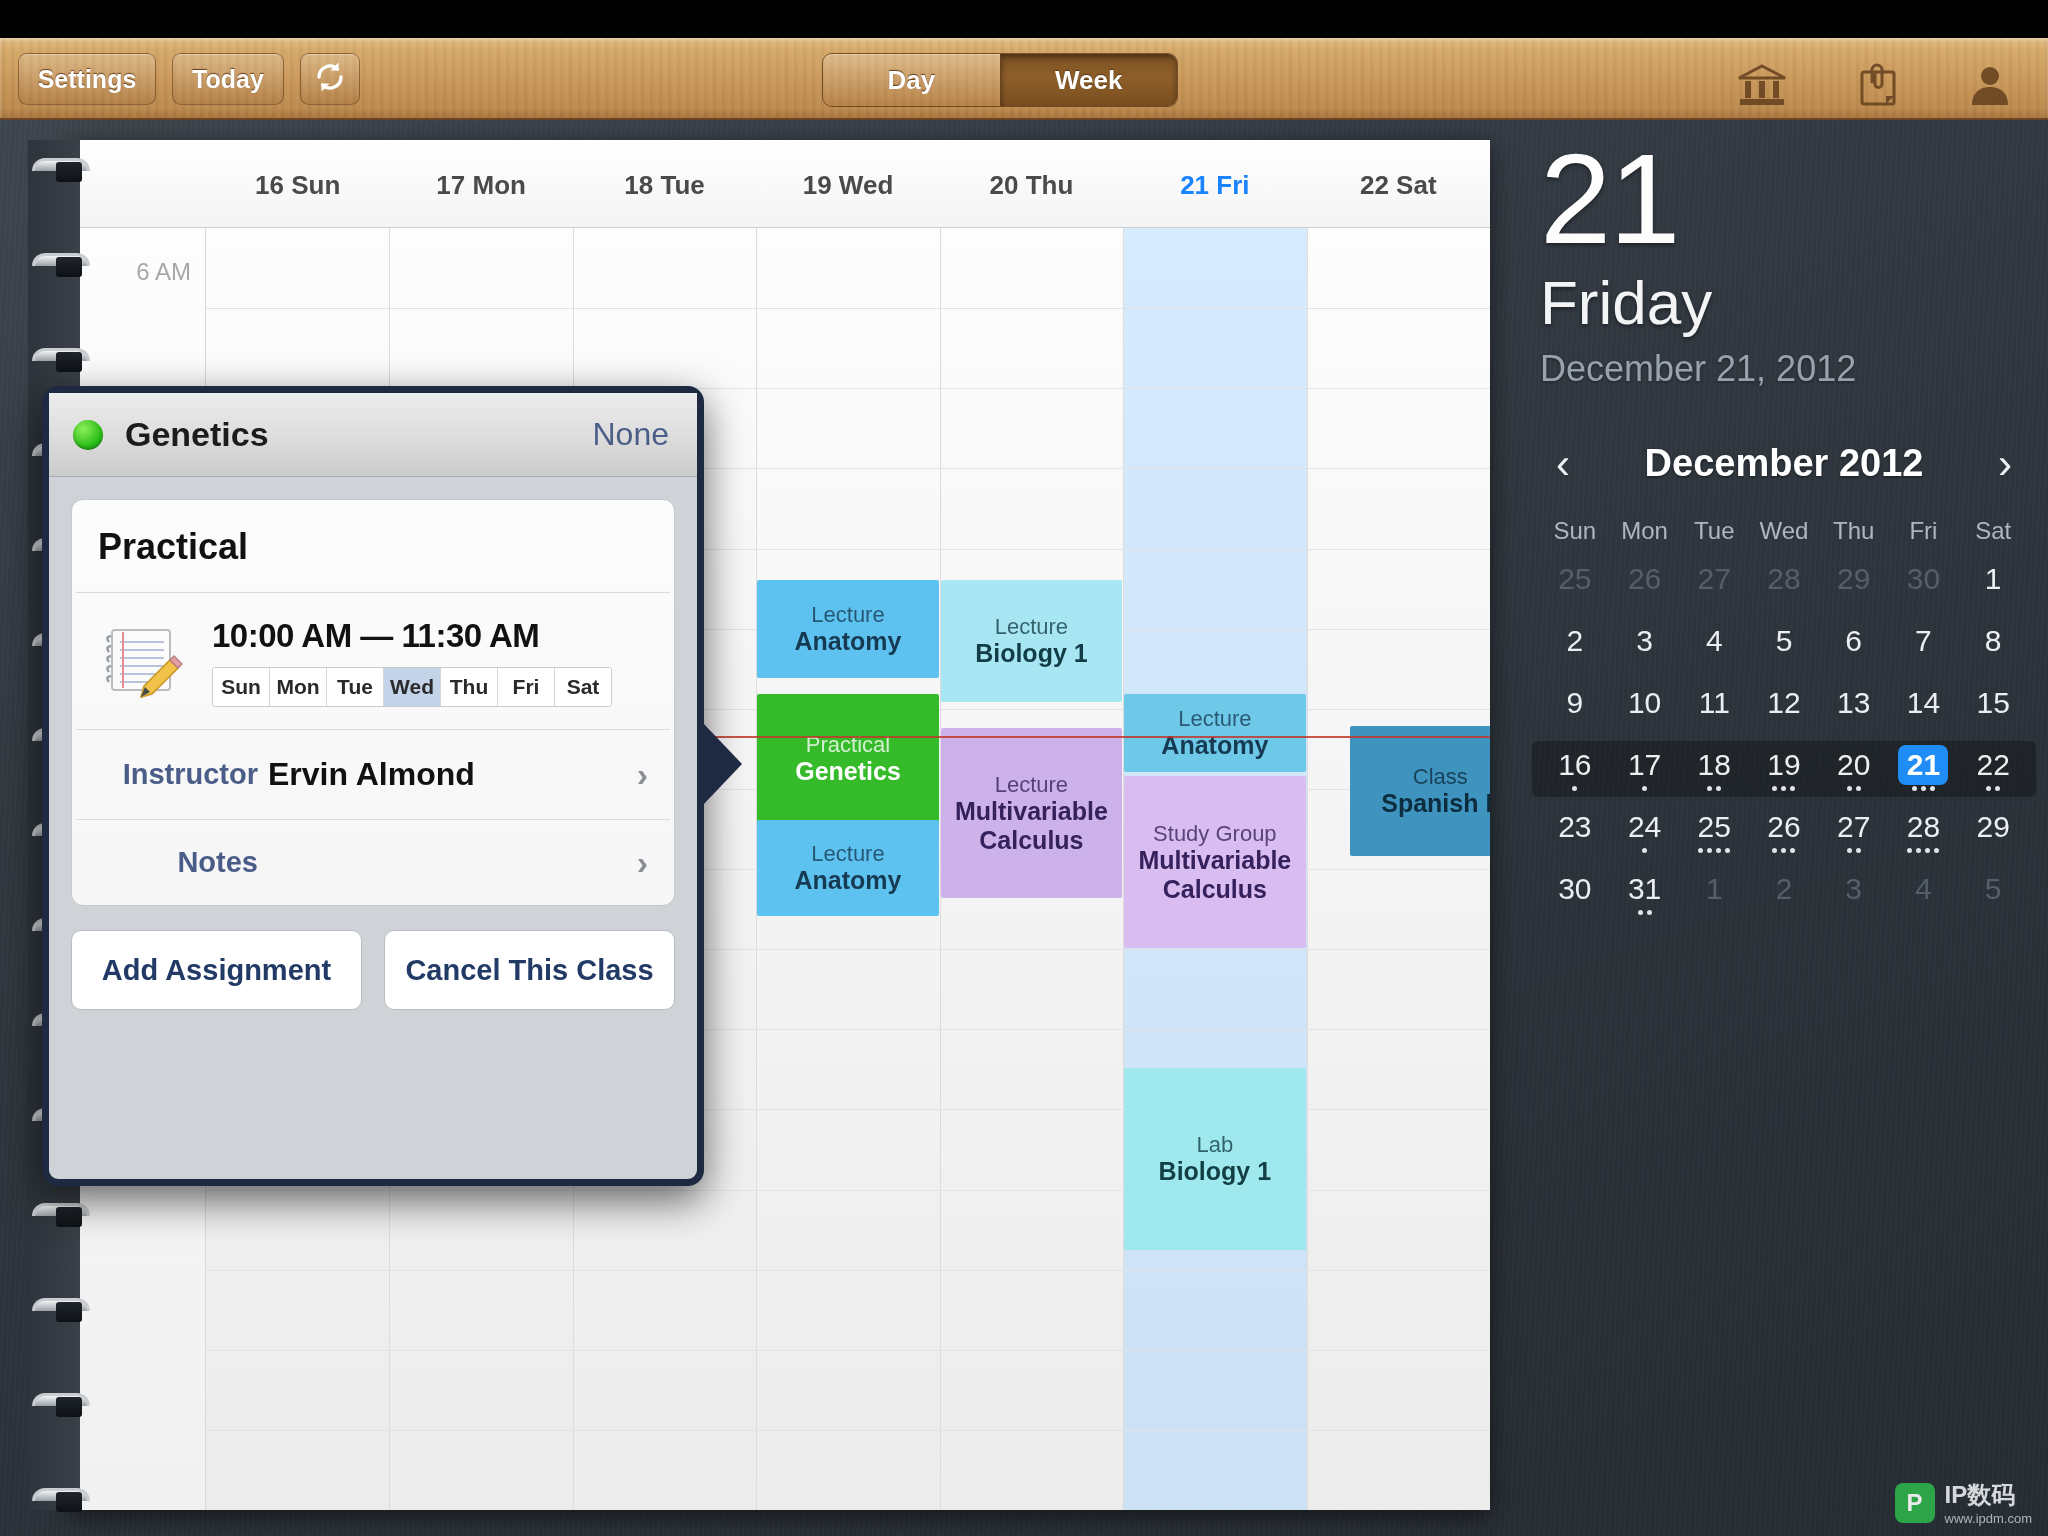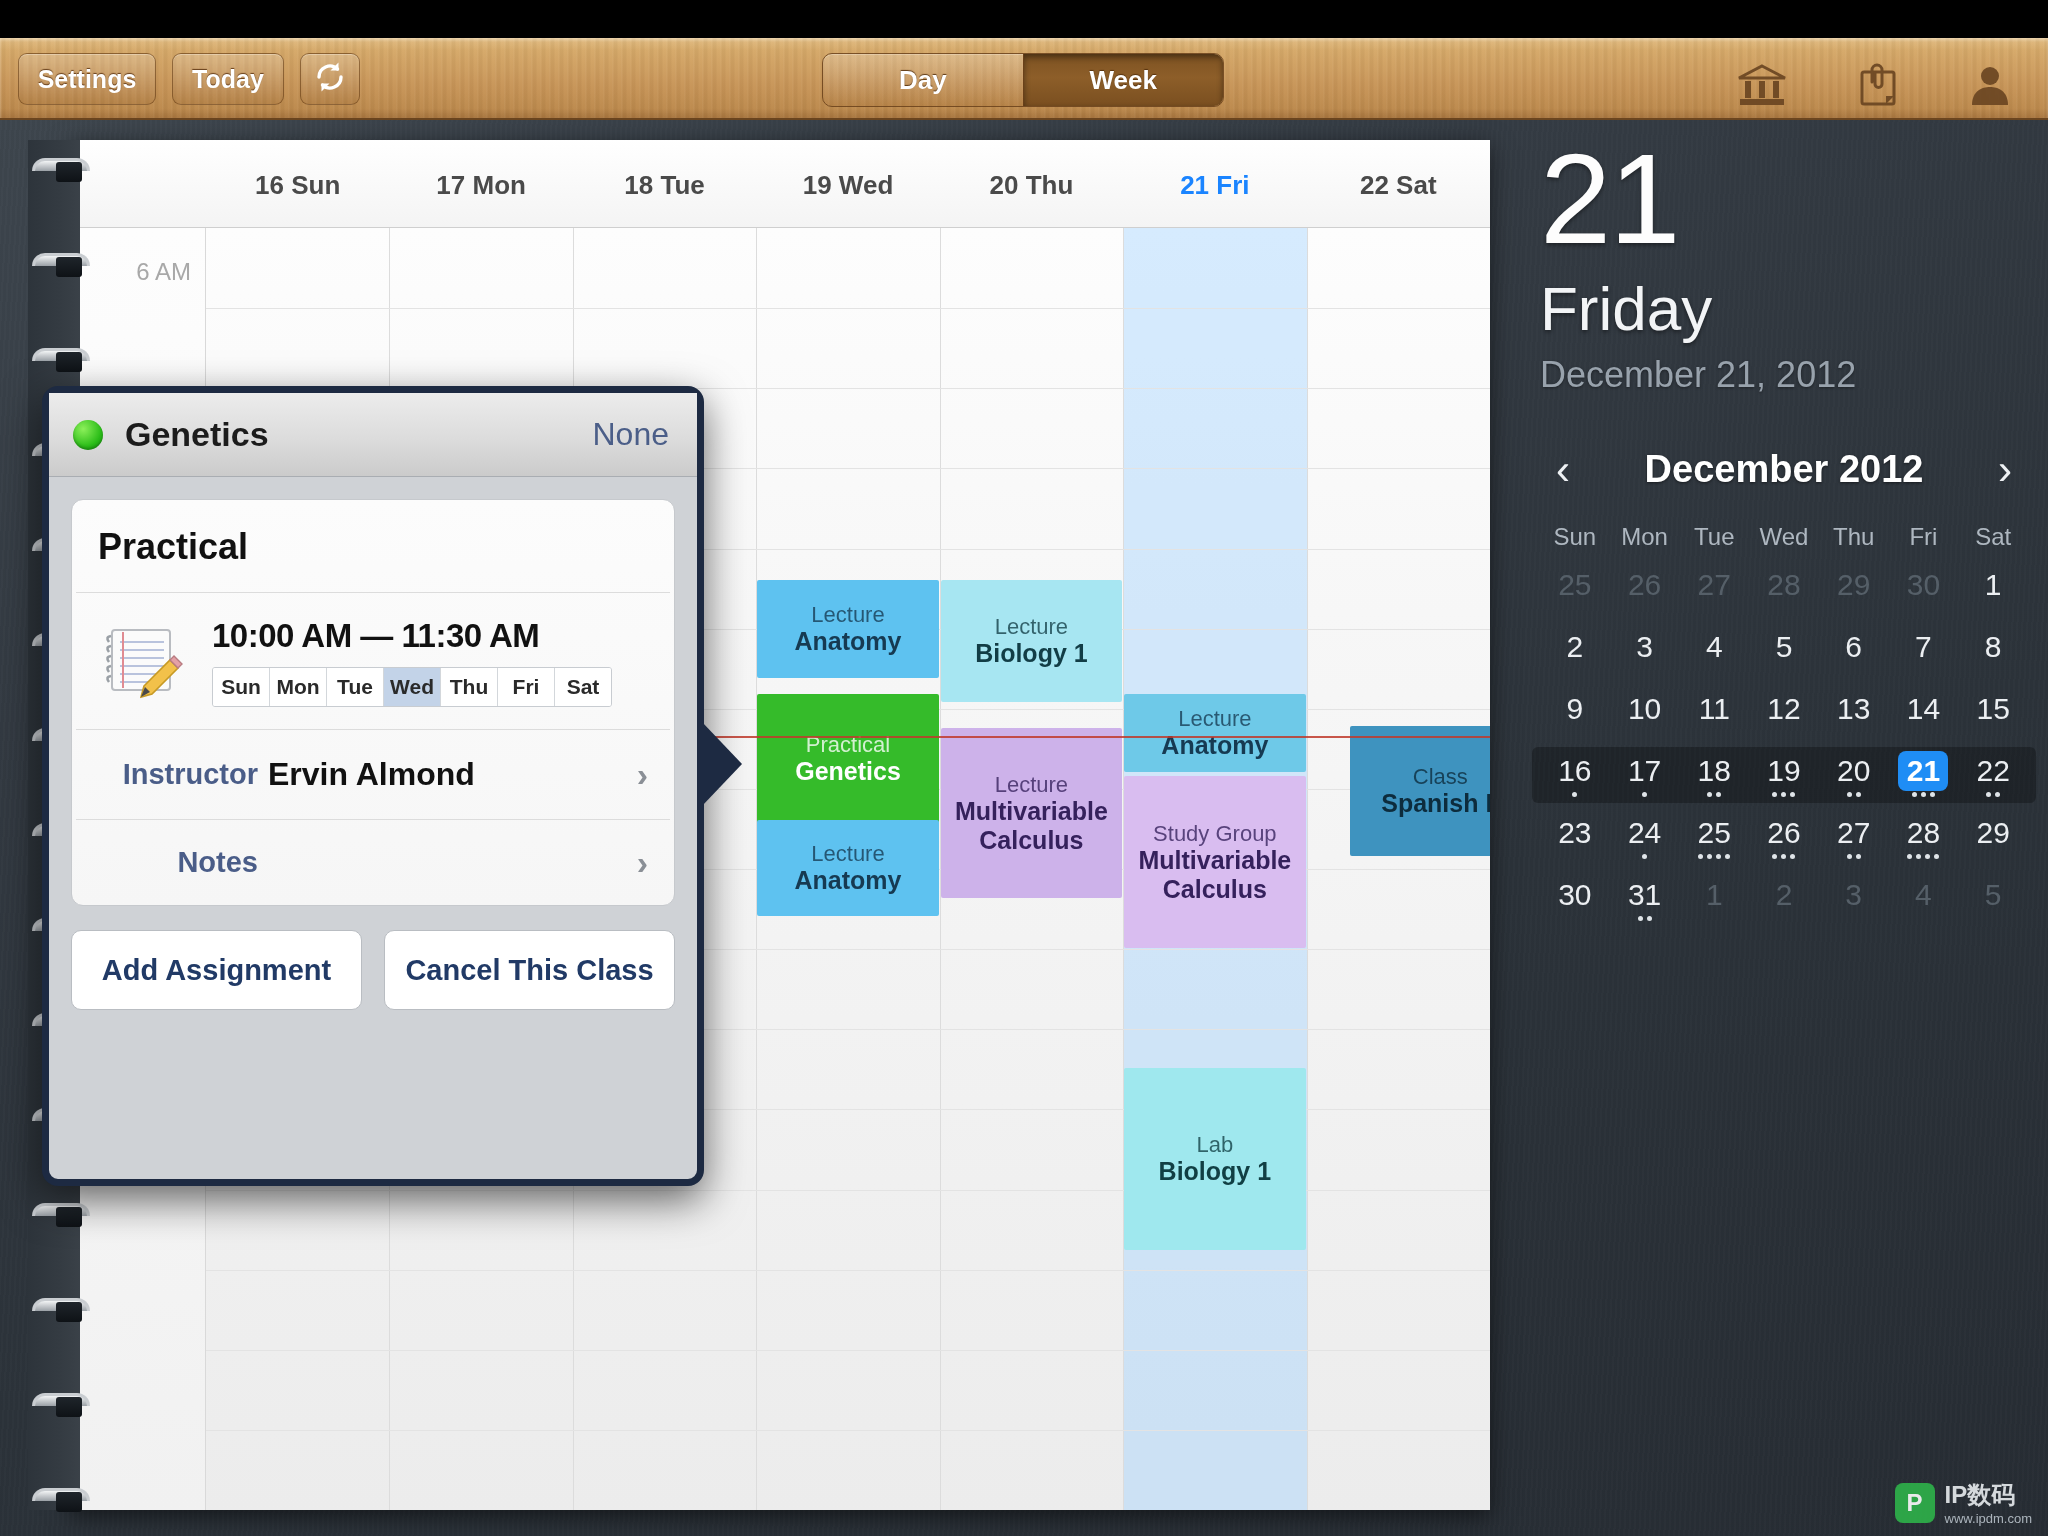--- a/index.html
+++ b/index.html
@@ -53,21 +53,21 @@
     text-shadow: 0 -1px 1px rgba(90,50,15,0.9);
     box-shadow: inset 0 1px 0 rgba(255,255,255,0.3);
     cursor: pointer; user-select: none;
   }
   #btn-settings { left: 18px; width: 138px; }
   #btn-today { left: 172px; width: 112px; }
   #btn-sync { left: 300px; width: 60px; }
   .refresh-icon { color: #fff; font-size: 30px; font-weight: bold; line-height: 1; }
 
   .segmented {
-    position: absolute; top: 15px; left: 822px; width: 402px; height: 54px;
+    position: absolute; top: 15px; left: 822px; width: 356px; height: 54px;
     border: 1px solid rgba(99,59,22,0.8); border-radius: 10px; overflow: hidden;
     display: flex; box-shadow: inset 0 1px 0 rgba(255,255,255,0.25);
   }
   .seg {
     flex: 1; display: flex; align-items: center; justify-content: center;
     font-size: 26px; font-weight: bold; color: #fff;
     text-shadow: 0 -1px 1px rgba(80,45,12,0.9); cursor: pointer; user-select: none;
     background: linear-gradient(180deg, rgba(255,255,255,0.22), rgba(150,95,40,0.18));
   }
   .seg + .seg { border-left: 1px solid rgba(99,59,22,0.8); }
@@ -158,21 +158,21 @@
   .event .etype { font-size: 22px; font-weight: normal; opacity: 0.78; line-height: 1.15; }
   .event .etitle { font-size: 25px; font-weight: bold; line-height: 1.15; }
 
   
   .sidebar { position: absolute; left: 1540px; top: 140px; width: 488px; }
   .big-day {
     font-size: 128px; color: #fdfdfd; line-height: 0.92; font-weight: normal;
     letter-spacing: -2px; text-shadow: 0 2px 4px rgba(0,0,0,0.45);
   }
   .big-weekday {
-    font-size: 62px; color: #f2f4f6; line-height: 1.2; margin-top: 14px;
+    font-size: 62px; color: #f2f4f6; line-height: 1.2; margin-top: 8px;
     text-shadow: 0 2px 4px rgba(0,0,0,0.45);
   }
   .big-date {
     font-size: 36px; color: #98a2ac; margin-top: 8px;
     text-shadow: 0 1px 3px rgba(0,0,0,0.4);
   }
   .mini-head {
     margin-top: 52px; display: flex; align-items: center; justify-content: space-between;
   }
   .mini-arrow {

